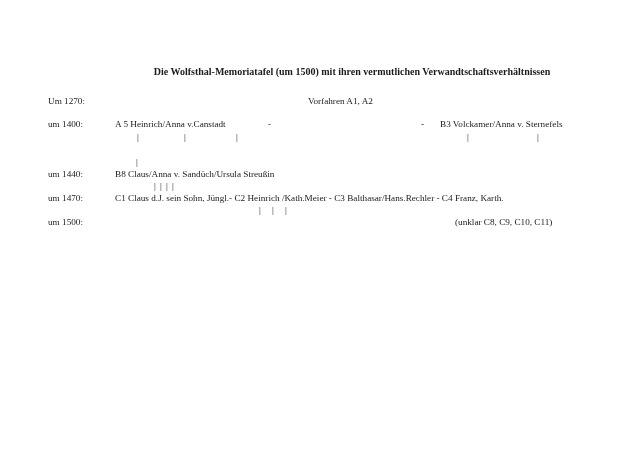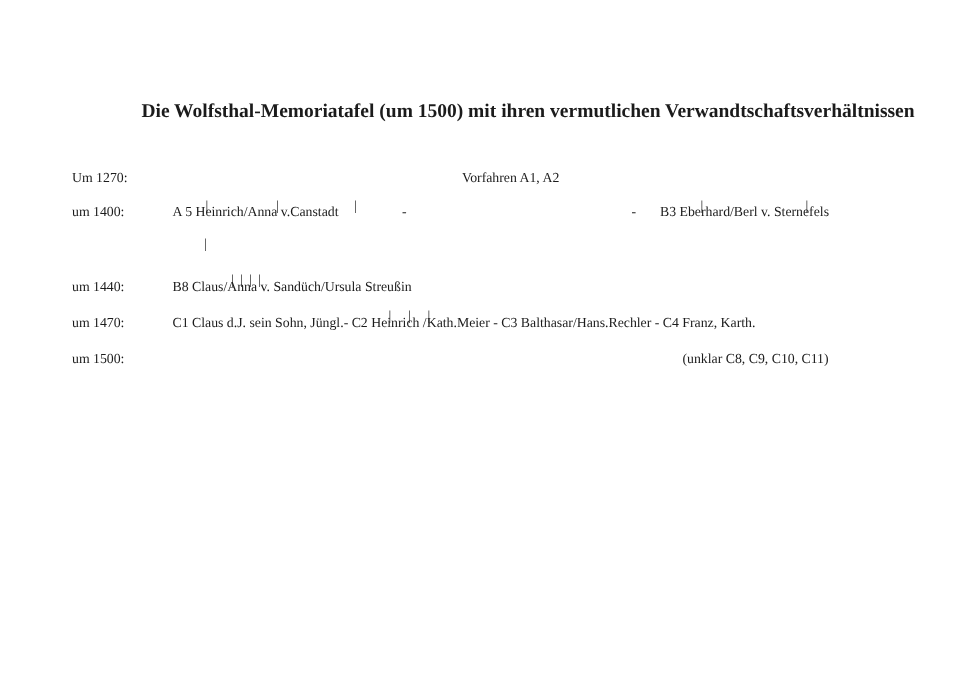--- a/index.html
+++ b/index.html
@@ -12,29 +12,28 @@
     color: #1b1b1b;
     overflow: hidden;
   }
   .title {
     position: absolute;
     top: 66px;
     left: 64px;
     width: 576px;
     text-align: center;
     font-weight: bold;
-    font-size: 13px;
+    font-size: 10px;
     white-space: pre;
   }
   .t {
     position: absolute;
     font-size: 9.2px;
     white-space: pre;
     line-height: 11px;
-    margin-top: 17px;
   }
   .pipe {
     position: absolute;
     font-size: 9.2px;
     line-height: 10px;
   }
 </style>
 </head>
 <body>
 
@@ -42,21 +41,21 @@
 
   <div class="title">Die Wolfsthal-Memoriatafel (um 1500) mit ihren vermutlichen Verwandtschaftsverhältnissen</div>
 
   <div class="t" style="top:96px;left:48px">Um 1270:</div>
   <div class="t" style="top:96px;left:308px">Vorfahren A1, A2</div>
 
   <div class="t" style="top:119px;left:48px">um 1400:</div>
   <div class="t" style="top:119px;left:115px">A 5 Heinrich/Anna v.Canstadt</div>
   <div class="t" style="top:119px;left:268px">-</div>
   <div class="t" style="top:119px;left:421px">-</div>
-  <div class="t" style="top:119px;left:440px">B3 Eberhard/Berl v. Sternefels</div>
+  <div class="t" style="top:119px;left:440px">B3 Volckamer/Anna v. Sternefels</div>
 
   <div class="pipe" style="top:132px;left:137px">|</div>
   <div class="pipe" style="top:132px;left:184px">|</div>
   <div class="pipe" style="top:132px;left:236px">|</div>
   <div class="pipe" style="top:132px;left:467px">|</div>
   <div class="pipe" style="top:132px;left:537px">|</div>
 
 
   <div class="pipe" style="top:157px;left:136px">|</div>
 

